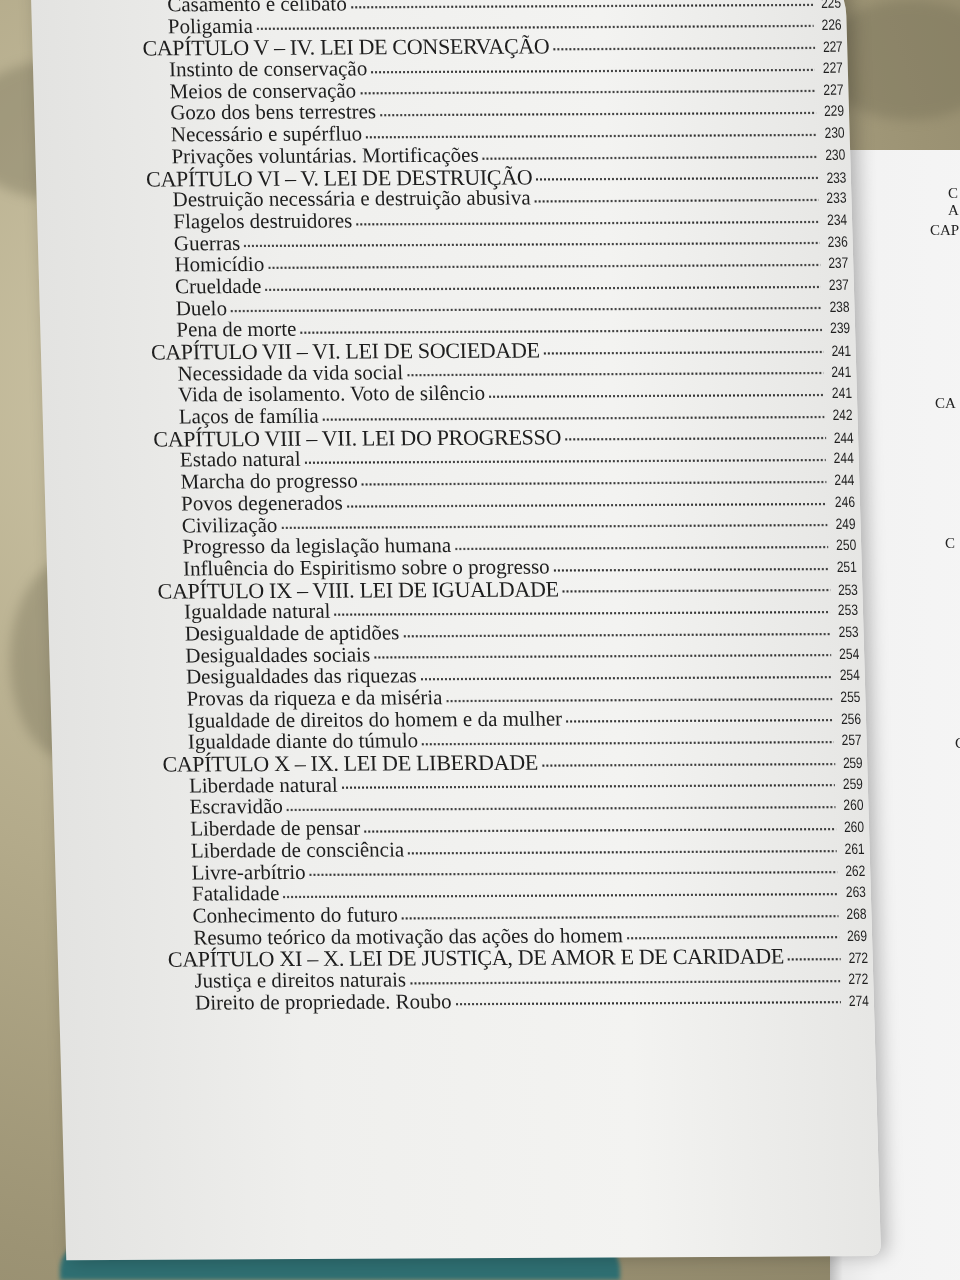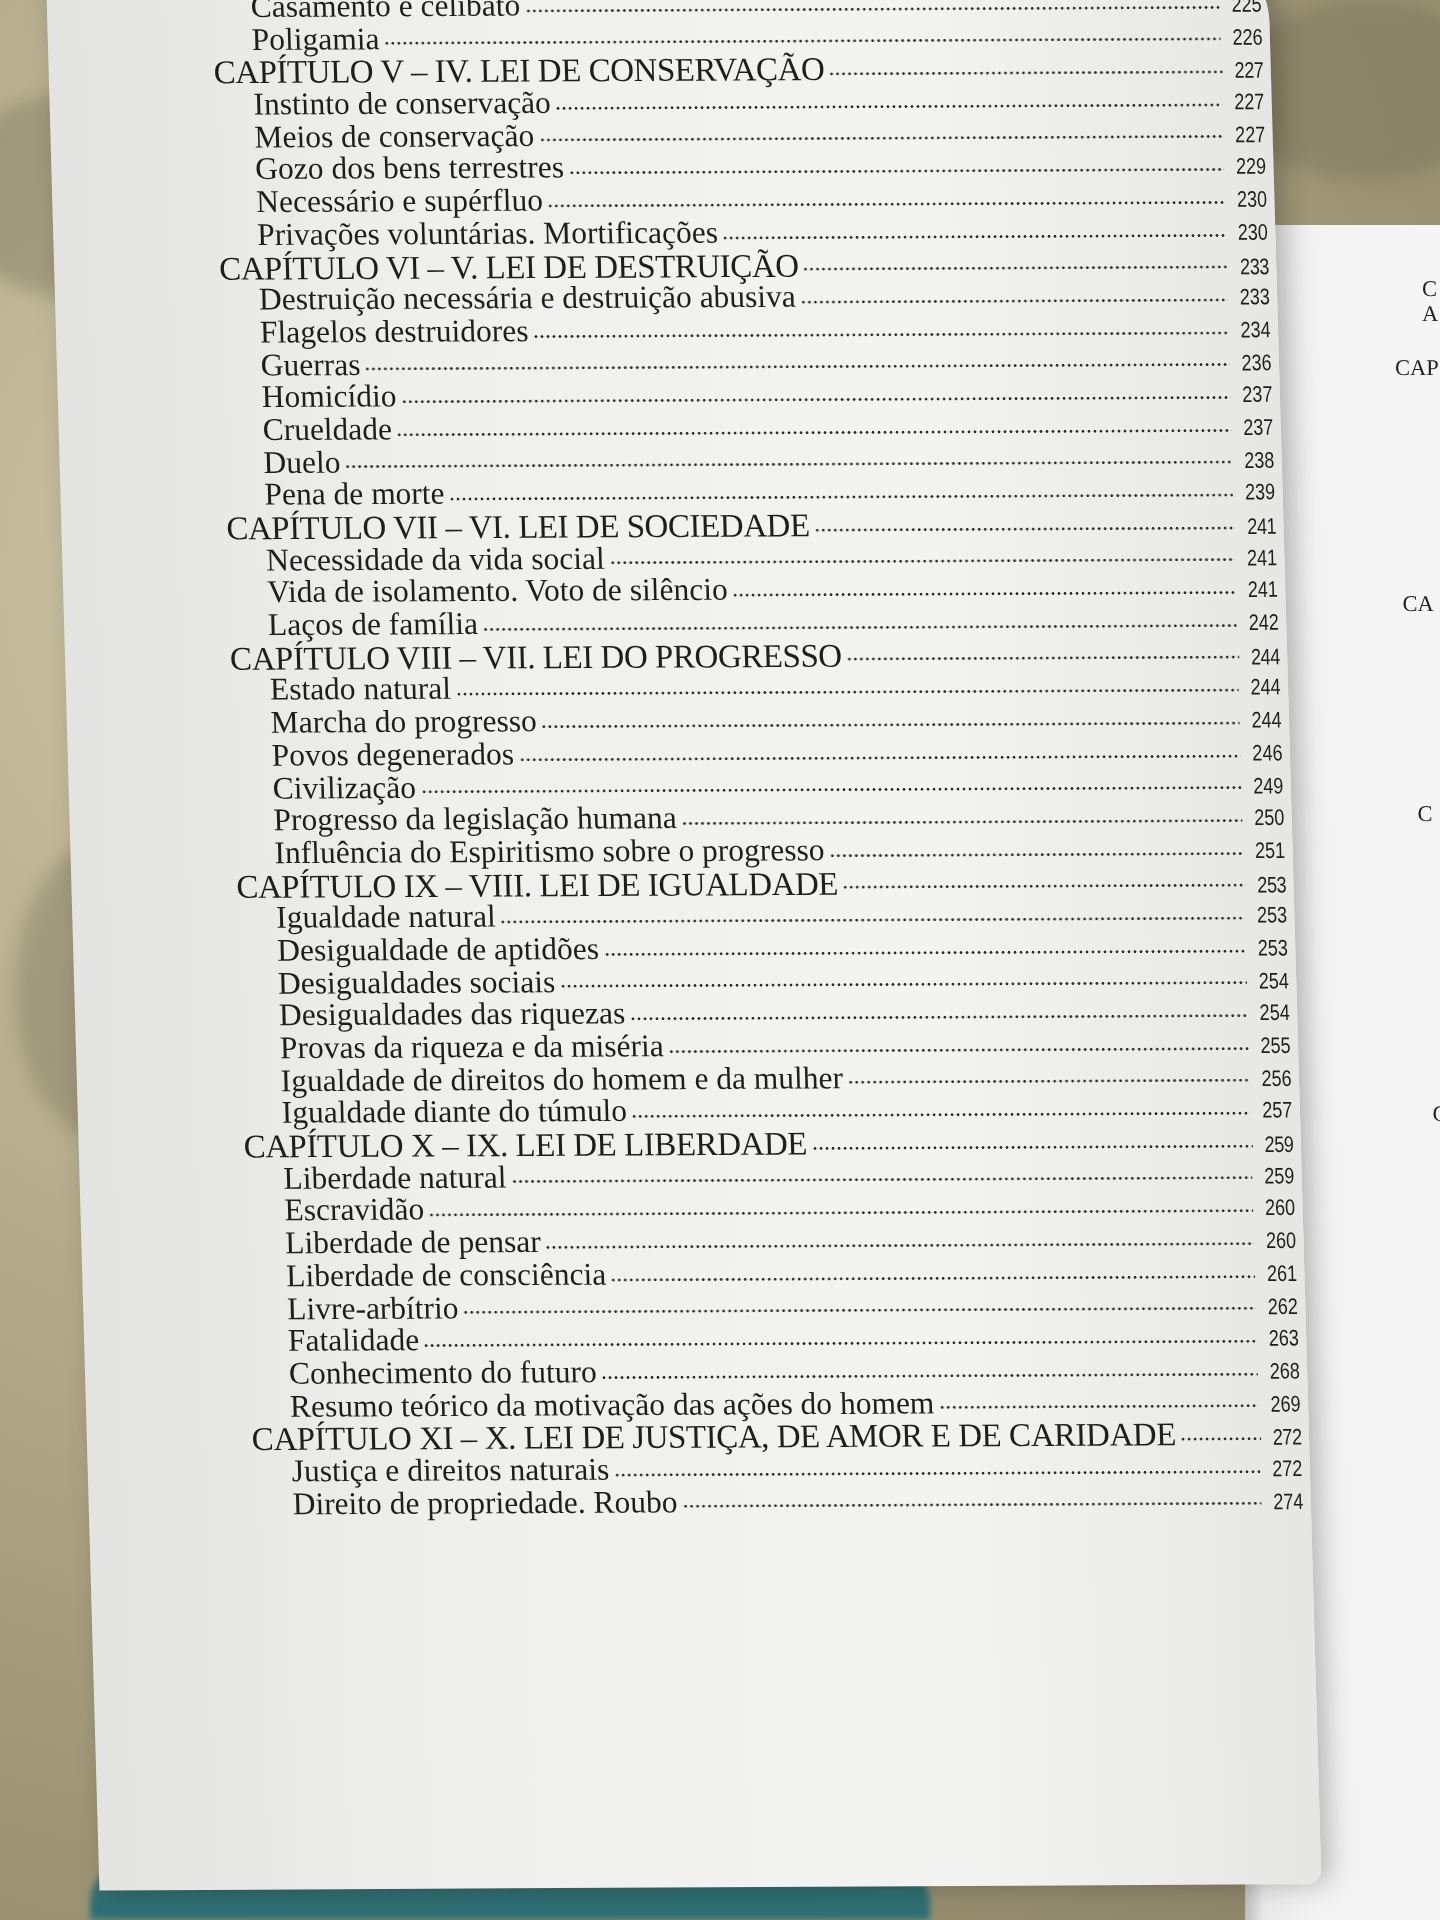--- a/index.html
+++ b/index.html
@@ -47,21 +47,21 @@
 <div>
   <div class="fabric-blob" style="left:-40px;top:60px;width:200px;height:140px;"></div>
   <div class="fabric-blob" style="left:10px;top:560px;width:120px;height:200px;"></div>
   <div class="fabric-blob" style="left:820px;top:0px;width:180px;height:120px;"></div>
   <div class="teal-strip"></div>
 </div>
 
 <div class="right-page">
   <span class="rp-label" style="left:118px;top:35px;">C</span>
   <span class="rp-label" style="left:118px;top:52px;">A</span>
-  <span class="rp-label" style="left:100px;top:88px;">CAP</span>
+  <span class="rp-label" style="left:100px;top:72px;">CAP</span>
   <span class="rp-label" style="left:105px;top:245px;">CA</span>
   <span class="rp-label" style="left:115px;top:385px;">C</span>
   <span class="rp-label" style="left:125px;top:585px;">C</span>
 </div>
 
 <div class="page">
   <div class="toc" id="toc">
       <div class="row entry" style="padding-left: 26px;">
         <span class="label">Casamento e celibato</span>
         <span class="leader"></span>

